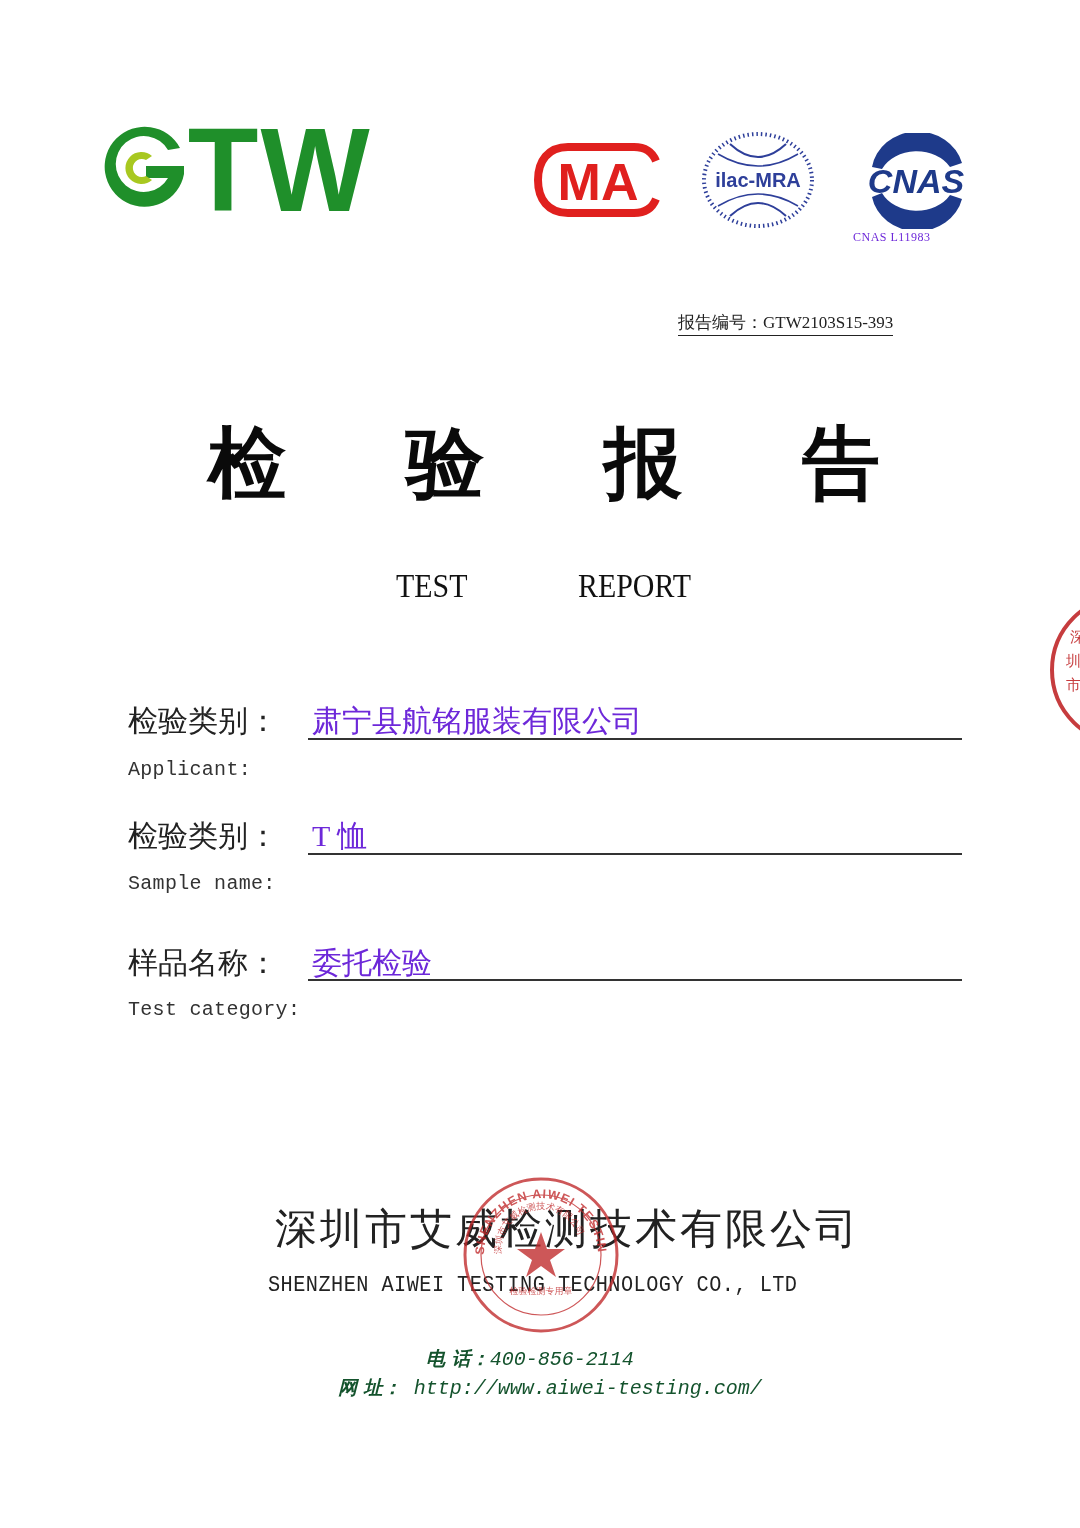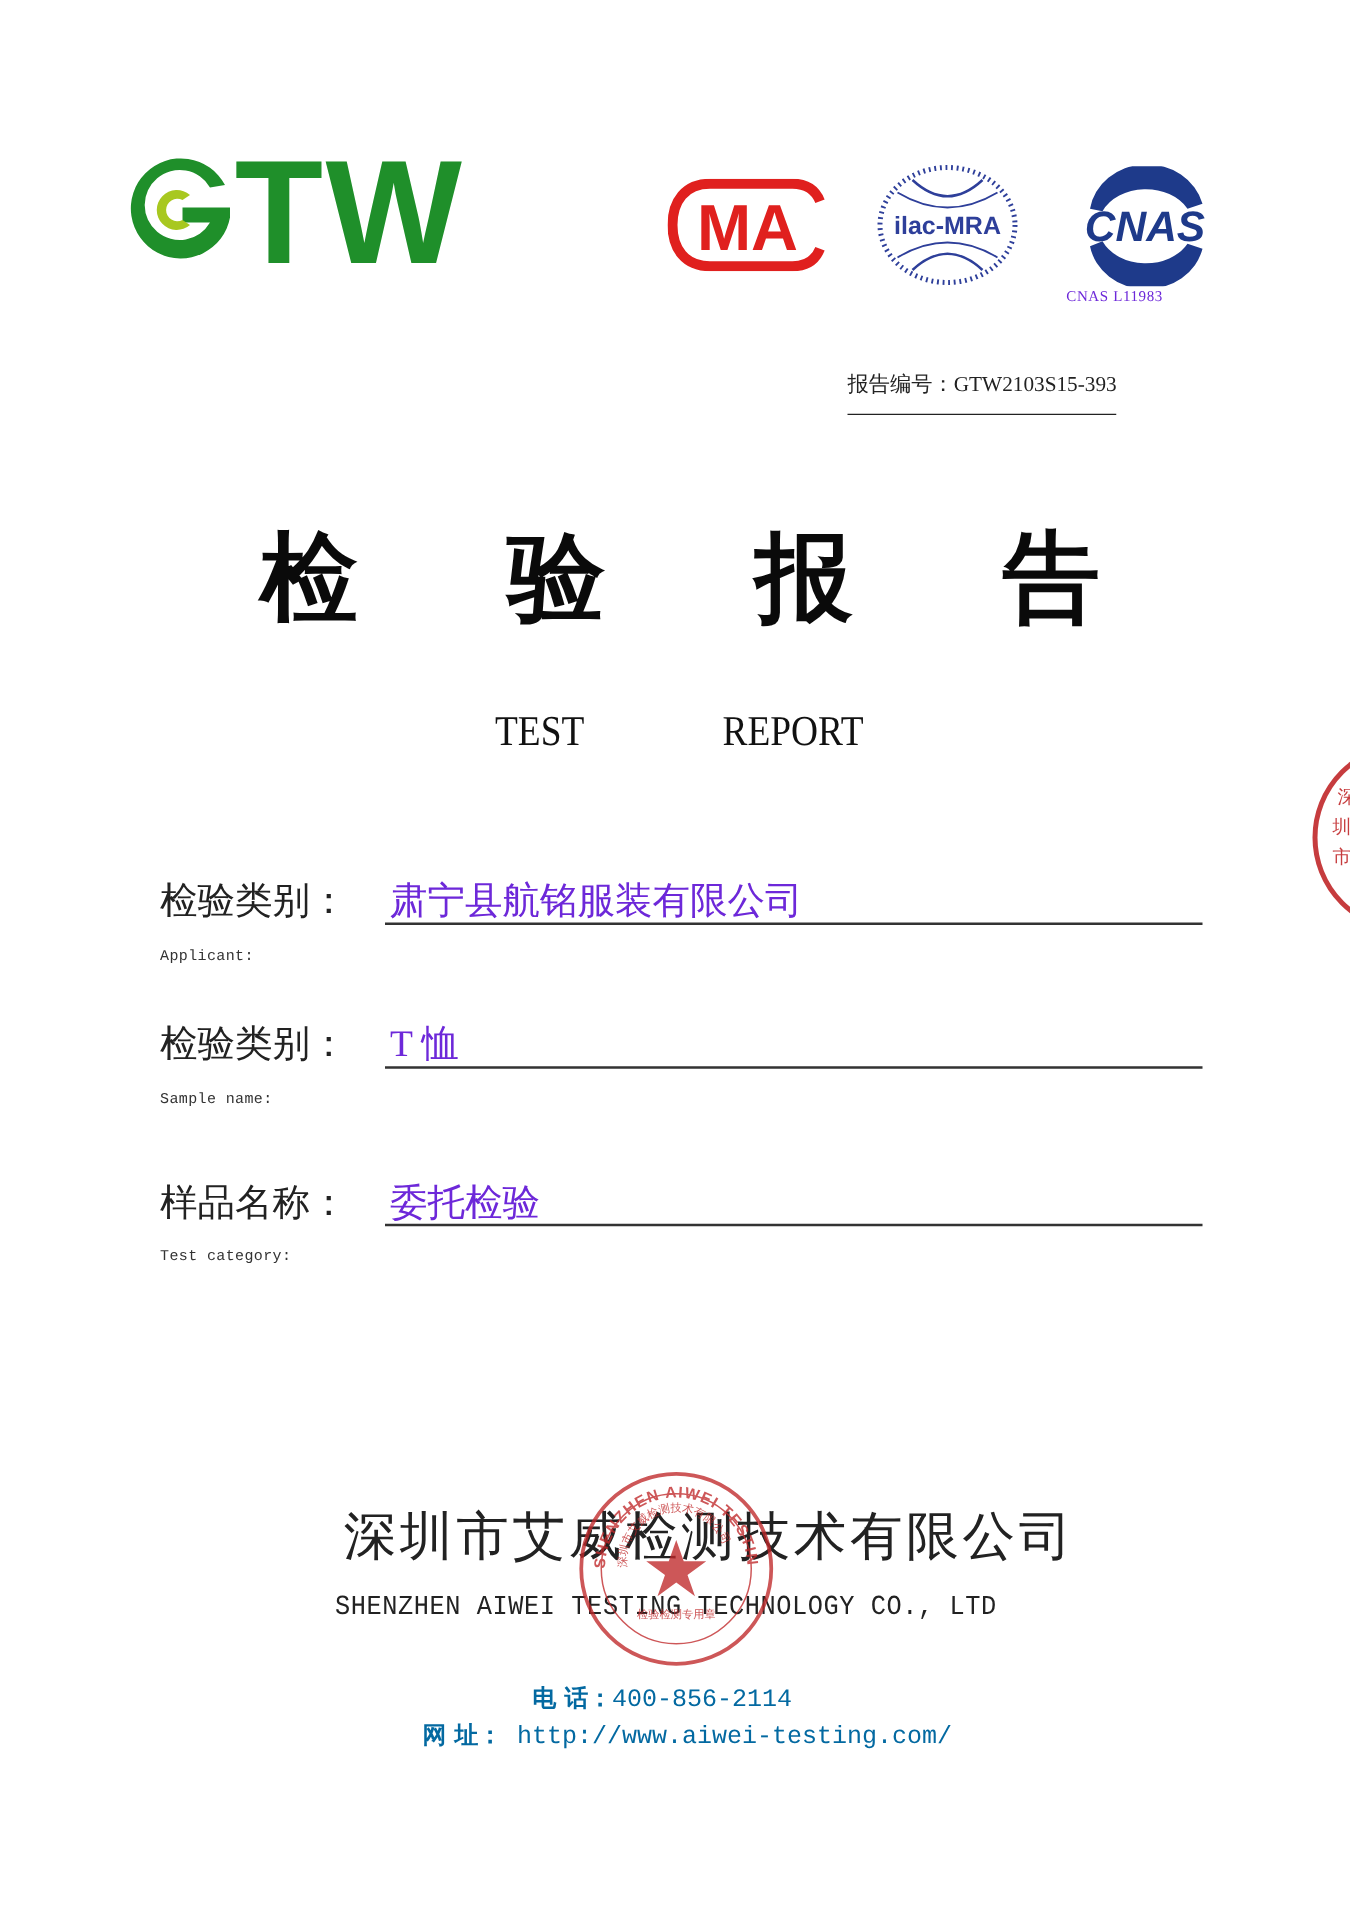--- a/index.html
+++ b/index.html
@@ -22,40 +22,40 @@
   
   .ilac { left: 700px; top: 130px; width: 116px; height: 100px; }
   
   .cnas { left: 854px; top: 133px; width: 124px; height: 96px; }
   .cnas-code {
     left: 853px; top: 230px; font-size: 12px; letter-spacing: 0.5px; color: #6d28d9;
     font-family: "Liberation Serif", serif; width: 120px;
   }
 
   .report-no {
-    left: 678px; top: 296px; font-size: 17px; color: #222; border-bottom: 1.5px solid #222;
-    padding-bottom: 12px; font-family: "Liberation Serif", "DejaVu Serif", serif; white-space: nowrap; text-align: center;
+    left: 678px; top: 311px; font-size: 17px; color: #222; border-bottom: 1.5px solid #222;
+    padding-bottom: 1px; font-family: "Liberation Serif", "DejaVu Serif", serif; white-space: nowrap; text-align: center;
   }
 
   .title-cn { top: 418px; font-size: 78px; font-weight: bold; color: #0a0a0a; line-height: 90px;
     font-family: "DejaVu Serif", serif; }
   .title-en { top: 566px; font-size: 34px; color: #111; line-height: 40px;
     font-family: "Liberation Serif", serif; transform: scaleX(0.88); transform-origin: left top; }
 
   .field-label-cn { left: 128px; font-size: 30px; color: #222; line-height: 36px; font-family: "DejaVu Sans", sans-serif; font-weight: normal; }
   .field-value { left: 312px; font-size: 30px; color: #6d28d9; line-height: 36px; font-family: Liberation Serif, serif; }
   .field-line { left: 308px; width: 654px; height: 0; border-top: 2px solid #333; }
-  .field-label-en { left: 128px; font-size: 12px; color: #333; font-family: "Liberation Mono", monospace; letter-spacing: 0.3px; }
+  .field-label-en { left: 128px; font-size: 20px; color: #333; font-family: "Liberation Mono", monospace; letter-spacing: 0.3px; }
 
   .company-cn { left: 275px; top: 1204px; font-size: 42px; color: #222; letter-spacing: 3px; line-height: 50px;
     font-family: "DejaVu Serif", serif; white-space: nowrap; }
   .company-en { left: 268px; top: 1272px; font-size: 22px; color: #222; line-height: 28px; letter-spacing: 0.5px;
     font-family: "Liberation Mono", monospace; white-space: nowrap; transform: scaleX(0.92); transform-origin: left top; }
 
-  .contact { font-size: 20px; color: #0369a1; font-family: "Liberation Mono", monospace; white-space: nowrap; }
+  .contact { font-size: 20px; color: #14532d; font-family: "Liberation Mono", monospace; white-space: nowrap; font-style: italic; }
   .contact .k { font-family: "DejaVu Sans", sans-serif; font-weight: bold; font-size: 19px; }
 
   .seal { left: 462px; top: 1176px; width: 158px; height: 158px; opacity: 0.78; }
   .edge-seal { left: 1046px; top: 590px; width: 100px; height: 160px; opacity: 0.9; }
 </style>
 </head>
 <body>
 
 <div class="abs gtw-logo">
   <svg width="100" height="100" viewBox="0 0 100 100" style="position:absolute;left:0;top:0">

